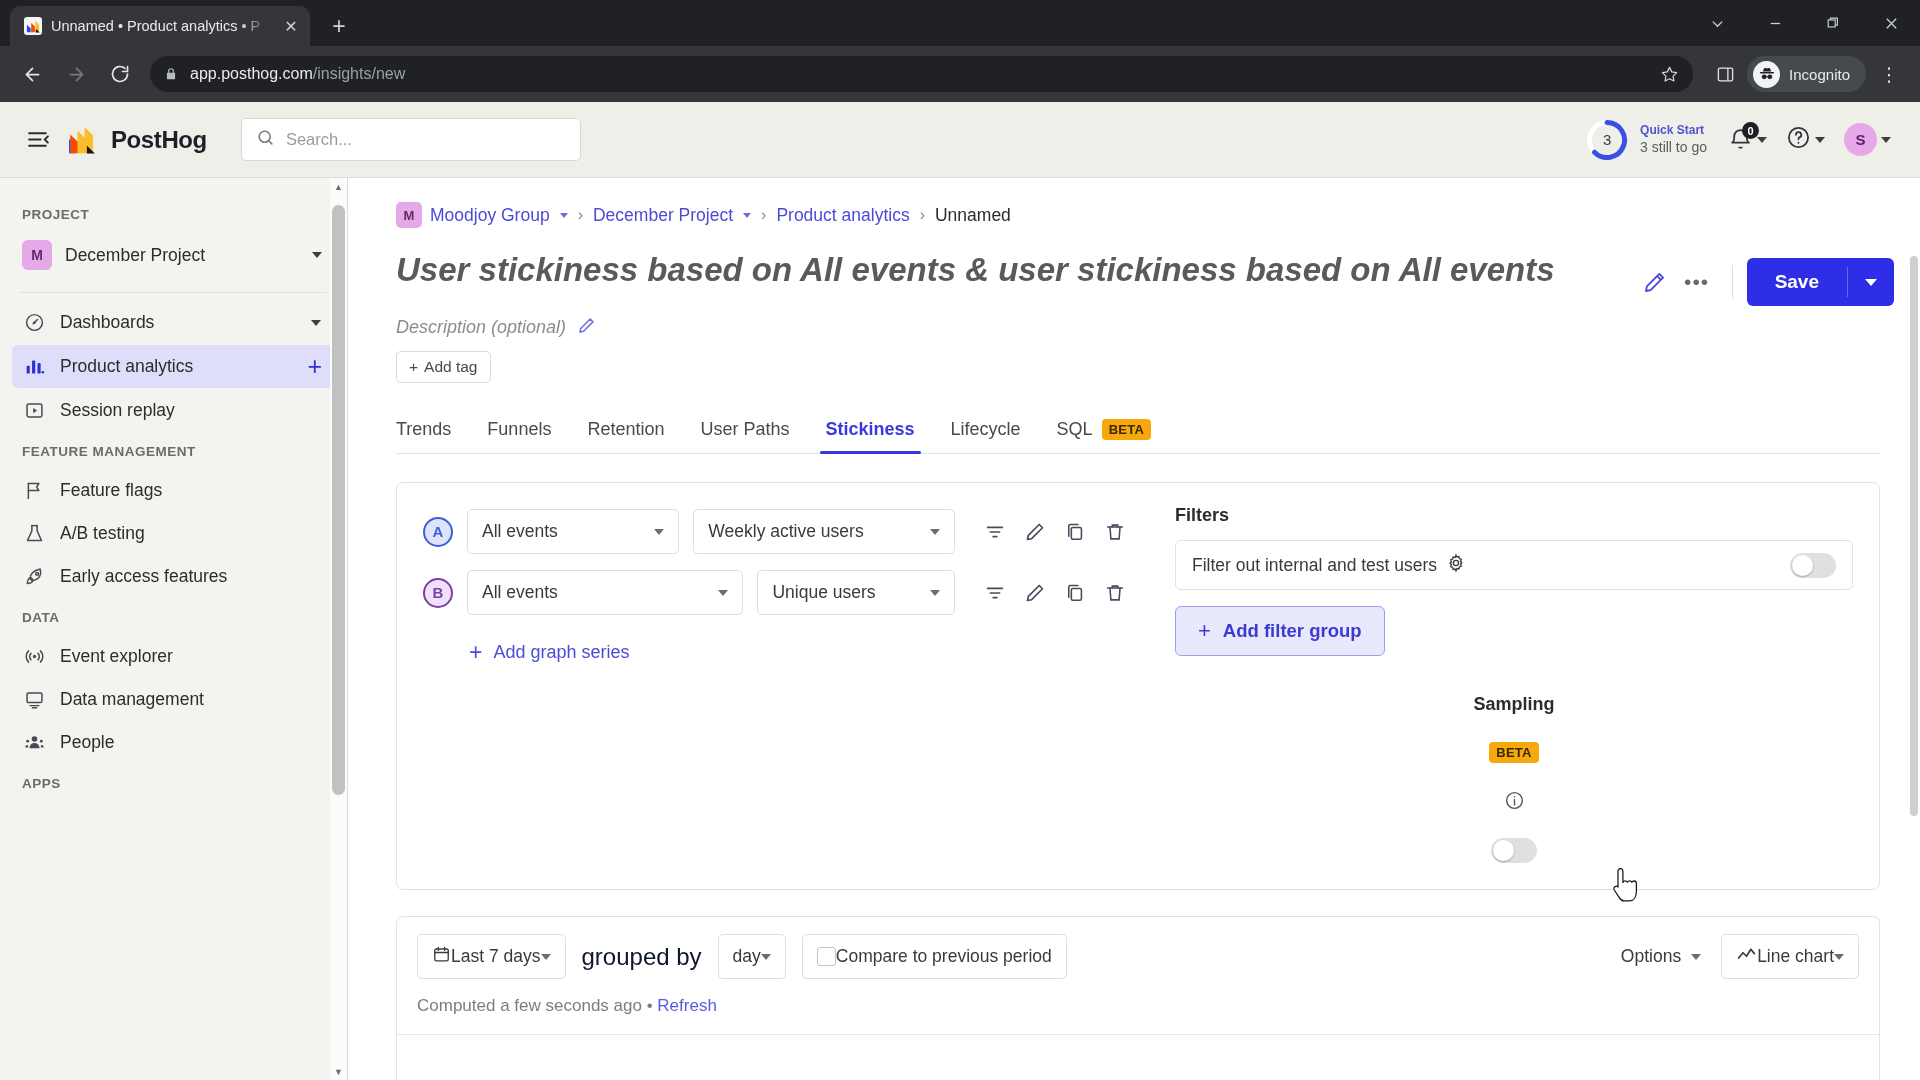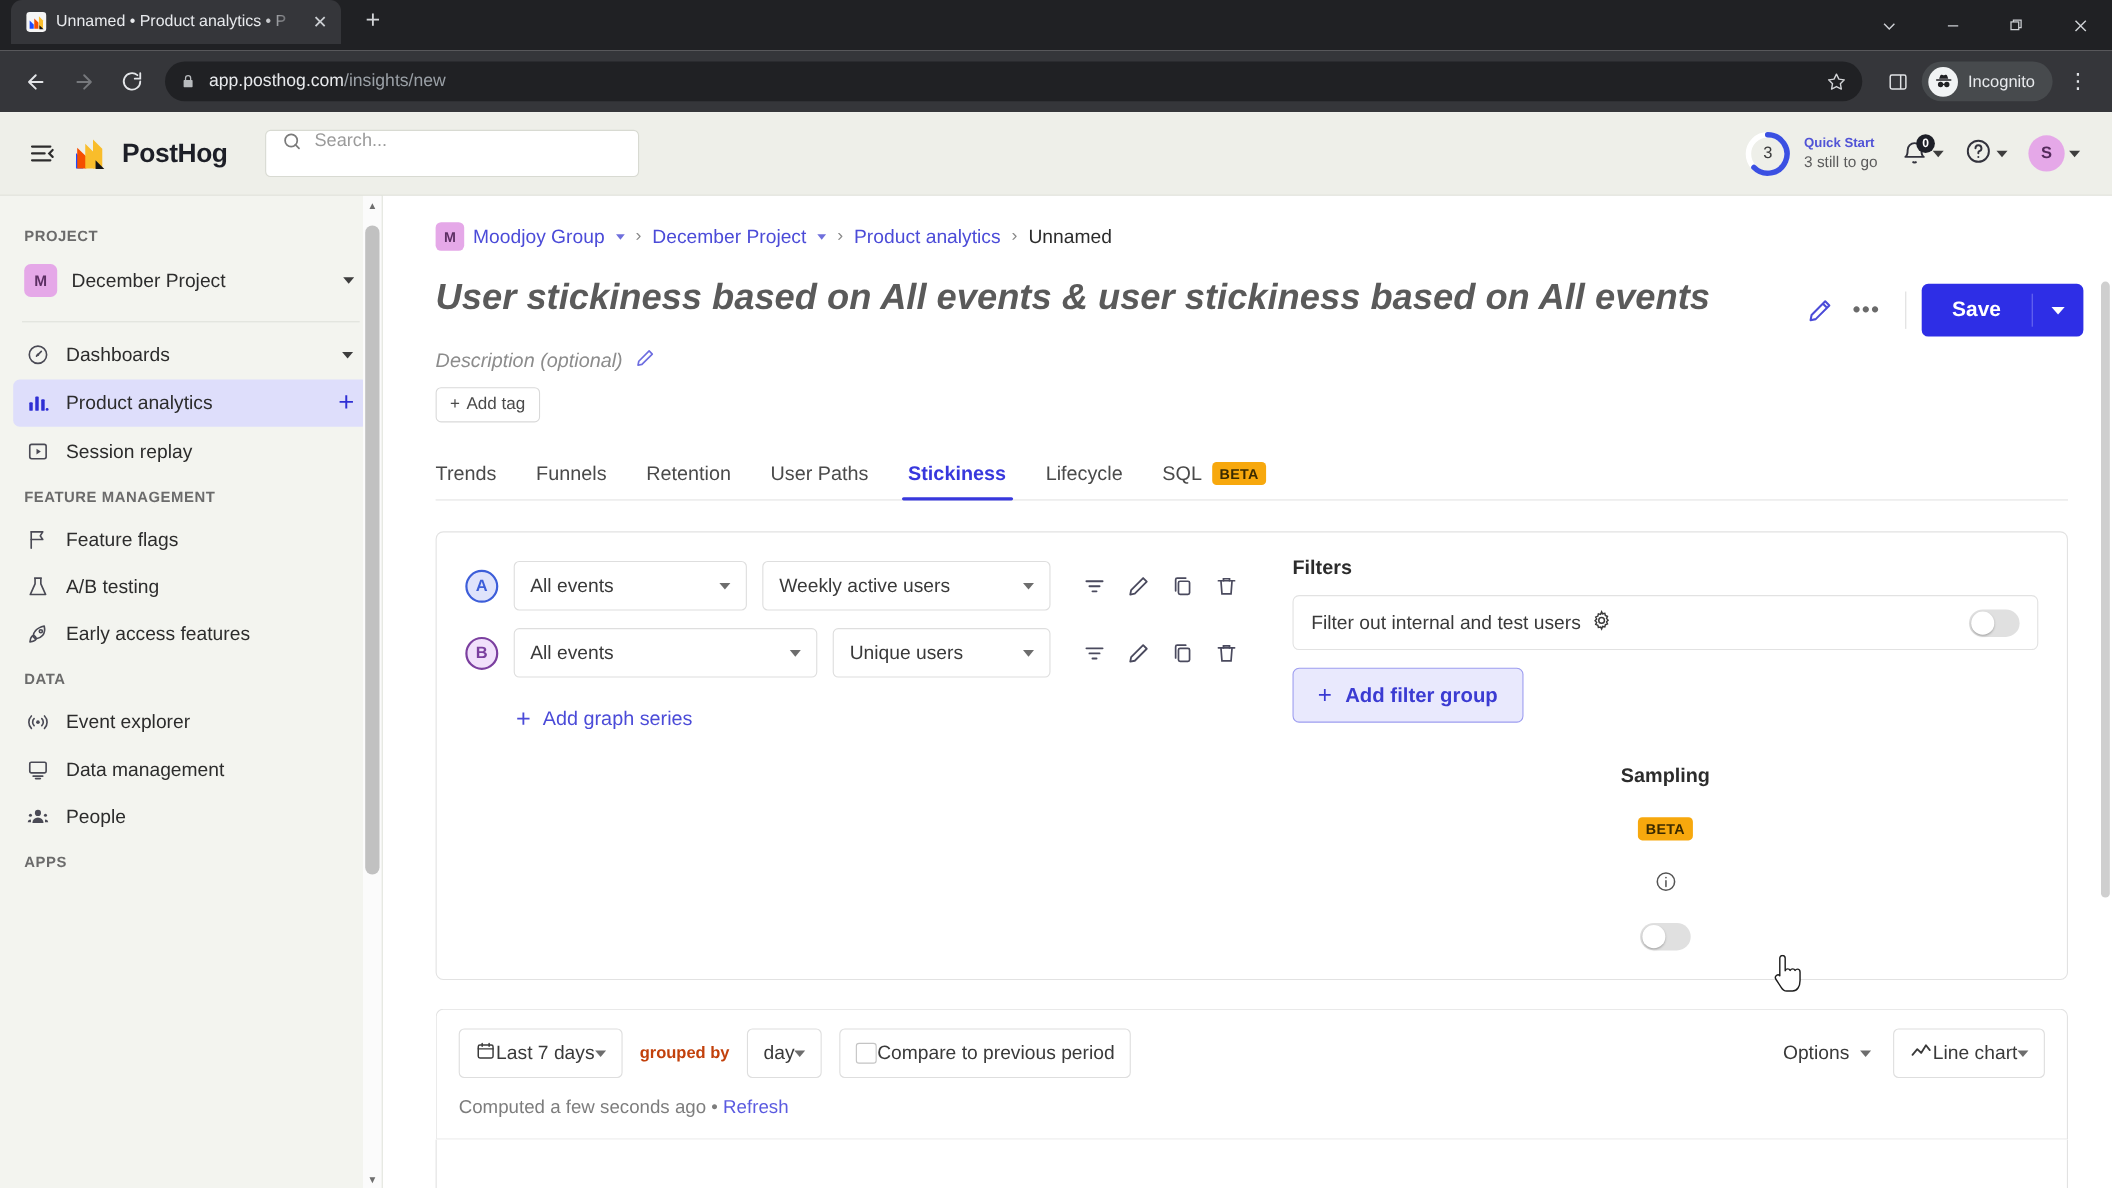--- a/index.html
+++ b/index.html
@@ -6,21 +6,21 @@
   html, body { width: 1920px; height: 1080px; overflow: hidden; }
   body {
     font-family: "Liberation Sans", sans-serif;
     background: #ffffff;
     -webkit-font-smoothing: antialiased;
   }
 
   
   .browser { width: 1920px; height: 1080px; display: flex; flex-direction: column; }
   .tabstrip {
-    height: 46px; background: #202124; display: flex; 
+    height: 46px; background: #202124; display: flex; align-items: flex-end;
     padding-left: 10px; position: relative;
   }
   .tab {
     height: 40px; width: 300px; background: #35363a; border-radius: 10px 10px 0 0;
     display: flex; align-items: center; padding: 0 8px 0 14px; gap: 9px;
   }
   .tab-favicon {
     width: 18px; height: 18px; border-radius: 3px; background: #f5f5f5;
     display: flex; align-items: center; justify-content: center; flex: 0 0 auto;
     overflow: hidden;
@@ -67,21 +67,21 @@
   .ph-top {
     height: 76px; background: #eeefe9; display: flex; align-items: center; padding: 0 22px 0 18px;
     gap: 0; border-bottom: 1px solid #dcdfd8; flex: 0 0 auto;
   }
   .hamburger { width: 40px; height: 40px; display: flex; align-items: center; justify-content: center;
     color: #2d2d2d; }
   .logo-wrap { display: flex; align-items: center; gap: 9px; margin-left: 10px; }
   .logo-text { font-size: 24px; font-weight: 700; color: #1d1f27; letter-spacing: -0.4px; }
   .ph-search {
     margin-left: 34px; width: 340px; height: 43px; background: #fff; border: 1px solid #d8dad2;
-    border-radius: 5px; display: flex; align-items: flex-start; gap: 11px; padding: 0 14px;
+    border-radius: 5px; display: flex; align-items: center; gap: 11px; padding: 0 14px;
   }
   .ph-search .ph { color: #9b9b9b; font-size: 16.5px; }
   .ph-top-right { margin-left: auto; display: flex; align-items: center; gap: 5px; }
   .quickstart { display: flex; align-items: center; gap: 11px; padding: 0 9px; }
   .ring { position: relative; width: 44px; height: 44px; flex: 0 0 auto; }
   .ring svg { display: block; }
   .ring-num { position: absolute; inset: 0; display: flex; align-items: center; justify-content: center;
     font-size: 15px; color: #3b3b3b; }
   .qs-text { line-height: 1.2; }
   .qs-title { font-size: 12px; font-weight: 700; color: #5153d6; }
@@ -232,21 +232,21 @@
   .info-ic { width: 21px; height: 21px; color: #555; display: flex; }
   .toggle.small { margin-left: 0; }
 
   .cursor { position: absolute; pointer-events: none; }
 
   .controls { margin: 26px 40px 0 48px; border: 1px solid #e2e2e2; border-top-left-radius: 7px;
     border-top-right-radius: 7px; border-bottom: none; background: #fff; }
   .controls-row { display: flex; align-items: center; padding: 17px 20px; gap: 16px; }
   .ctrl-btn { height: 45px; border: 1px solid #dedede; border-radius: 5px; display: flex;
     align-items: center; padding: 0 14px; font-size: 17.5px; color: #3a3a3a; background: #fff; }
-  .ctrl-plain { font-size: 15px; color: #c2410c; font-weight: bold; }
+  .ctrl-plain { font-size: 24px; color: #0f172a; }
   .checkbox { width: 19px; height: 19px; border: 1.5px solid #c4c4c4; border-radius: 3px; flex: 0 0 auto; }
   .ctrl-right { margin-left: auto; display: flex; align-items: center; gap: 16px; }
   .ctrl-ghost { display: flex; align-items: center; gap: 10px; font-size: 17.5px; color: #3a3a3a; padding: 0 4px; }
   .computed-row { padding: 0 20px 18px 20px; font-size: 17px; color: #7d7d7d;
     border-bottom: 1px solid #e7e7e7; }
   .computed-row .refresh { color: #5a5ae0; }
   .chart-area { margin: 0 40px 0 48px; border: 1px solid #e2e2e2; border-top: none; height: 130px;
     background: #fff; }
 
   .main-scroll { position: absolute; right: 2px; top: 78px; bottom: 10px; width: 8px; }

